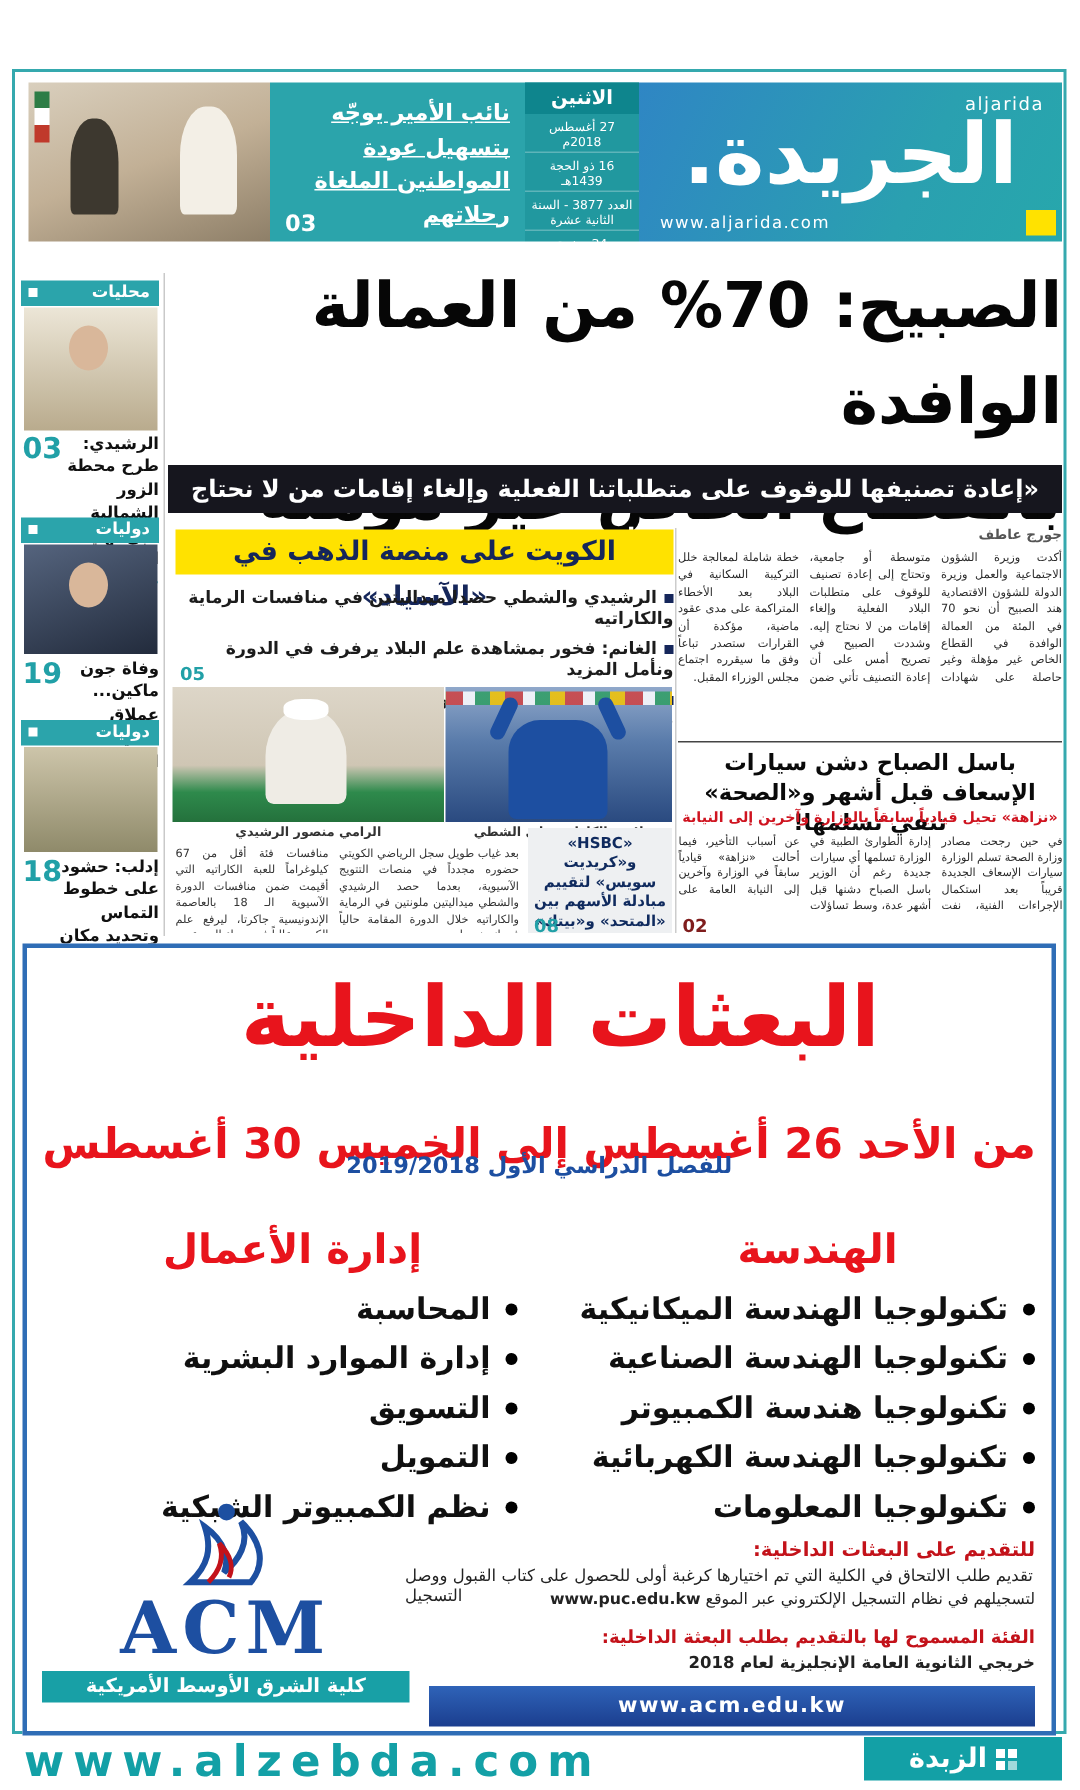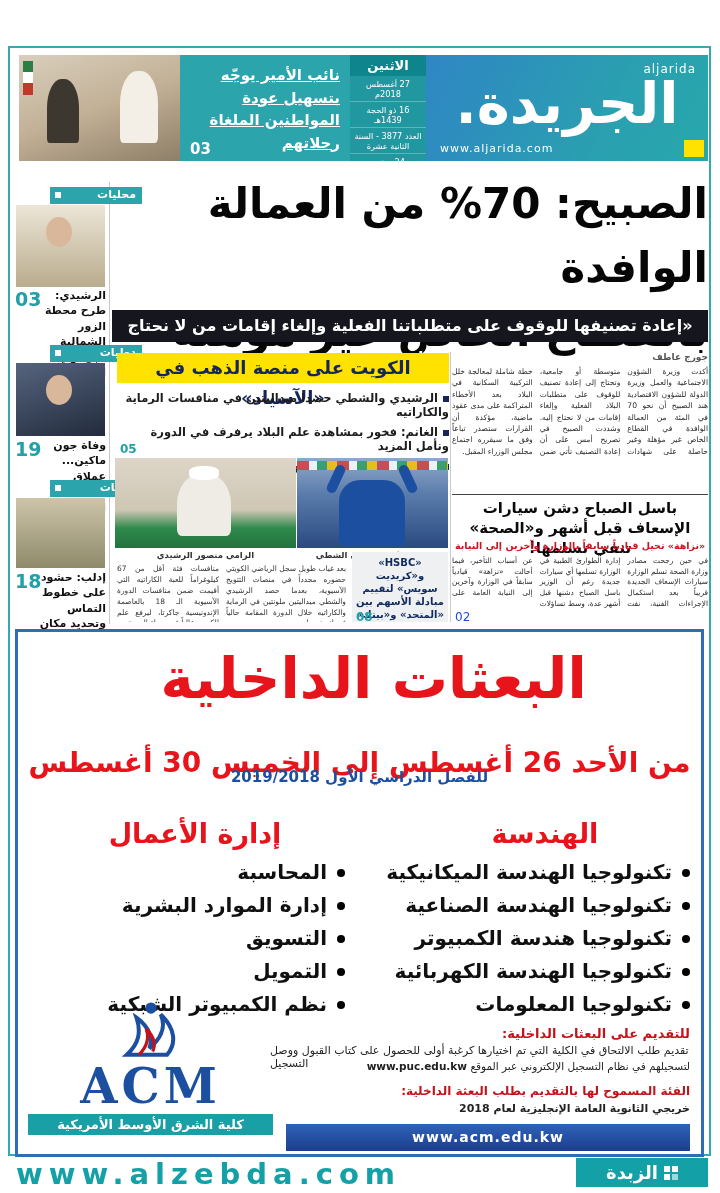--- a/index.html
+++ b/index.html
@@ -26,21 +26,21 @@
   .m-brand { position:absolute; top:16px; left:8px; right:8px; font-size:56px; font-weight:bold; text-align:center; direction:rtl; }
   .m-site { position:absolute; bottom:6px; left:14px; font-size:11px; letter-spacing:1px; direction:ltr; }
   .m-badge { position:absolute; right:4px; bottom:4px; width:20px; height:17px; background:#ffe200; }
 
   
   .lead-h { left:112px; top:172px; width:596px; text-align:right; font-weight:bold; color:#060606; font-size:42px; line-height:64px; direction:rtl; }
   .sub-bar { left:112px; top:310px; width:596px; height:32px; background:#16161e; color:#fff; font-size:16px; font-weight:bold; text-align:center; line-height:32px; direction:rtl; }
 
   
   .rail-sep { left:109px; top:182px; width:1px; height:442px; background:#c9c9c9; }
-  .rail-label { left:14px; width:92px; height:17px; background:#2ba4ab; color:#fff; font-size:11px; font-weight:bold; text-align:right; padding:1px 6px 0 0; direction:rtl;margin-left:36px; }
+  .rail-label { left:14px; width:92px; height:17px; background:#2ba4ab; color:#fff; font-size:11px; font-weight:bold; text-align:right; padding:1px 6px 0 0; direction:rtl; }
   .rl-sq { position:absolute; left:5px; top:5px; width:6px; height:6px; background:#fff; }
   .rail-photo { left:16px; width:89px; overflow:hidden; }
   .rp-face { position:absolute; left:30px; top:12px; width:26px; height:30px; background:#d9b79a; border-radius:50%; }
   .rail-num { color:#21a0a7; font-weight:bold; font-size:19px; }
   .rail-title { font-size:11px; font-weight:bold; color:#101010; text-align:right; line-height:1.4; direction:rtl; }
   .chev { color:#21a0a7; font-weight:bold; }
 
   
   .asiad-bar { left:117px; top:353px; width:332px; height:30px; background:#ffe200; color:#15265a; font-size:18px; font-weight:bold; text-align:center; line-height:30px; direction:rtl; }
   .asiad-bullets { left:117px; top:391px; width:332px; direction:rtl; }
@@ -62,21 +62,21 @@
   .hsbc-page { left:356px; top:610px; color:#21a0a7; font-size:12px; font-weight:bold; }
 
   
   .vline { left:450px; top:352px; width:1px; height:270px; background:#cccccc; }
   .byline { left:452px; top:352px; width:256px; text-align:right; font-size:9px; font-weight:bold; color:#555; direction:rtl; }
   .lead-body { left:452px; top:366px; width:256px; height:126px; column-count:3; column-gap:7px; font-size:7.6px; line-height:1.5; color:#2a2a2a; text-align:justify; direction:rtl; overflow:hidden; }
   .hline { left:452px; top:494px; width:256px; height:1px; background:#444; }
   .health-h { left:452px; top:499px; width:256px; font-size:15px; font-weight:bold; color:#0a0a0a; text-align:center; line-height:1.32; direction:rtl; }
   .health-sub { left:452px; top:540px; width:256px; font-size:9.5px; font-weight:bold; color:#cf1420; text-align:center; direction:rtl; }
   .health-body { left:452px; top:556px; width:256px; height:62px; column-count:3; column-gap:7px; font-size:7.4px; line-height:1.45; color:#2a2a2a; text-align:justify; direction:rtl; overflow:hidden; }
-  .health-page { left:455px; top:610px; color:#1d4ed8; font-weight:normal; font-size:12px; }
+  .health-page { left:455px; top:610px; color:#7f1d1d; font-weight:bold; font-size:12px; }
 
   
   .ad-box { left:15px; top:629px; width:689px; height:528px; border:3px solid #2f6db6; background:#fff; }
   .ad-title { left:15px; top:646px; width:689px; text-align:center; font-size:56px; font-weight:bold; color:#e8141c; direction:rtl;padding-left:28px; }
   .ad-dates { left:15px; top:726px; width:689px; text-align:center; font-size:28px; font-weight:bold; color:#e8141c; direction:rtl;margin-top:20px; }
   .ad-sem { left:15px; top:768px; width:689px; text-align:center; font-size:15px; font-weight:bold; color:#1d4fa1; direction:rtl; }
   .col-h { text-align:center; font-size:27px; font-weight:bold; color:#e8141c; direction:rtl; }
   .col-eng-h { left:400px; top:818px; width:290px; }
   .col-biz-h { left:45px; top:818px; width:300px; }
   .col-eng { left:385px; top:860px; width:305px; direction:rtl; }

